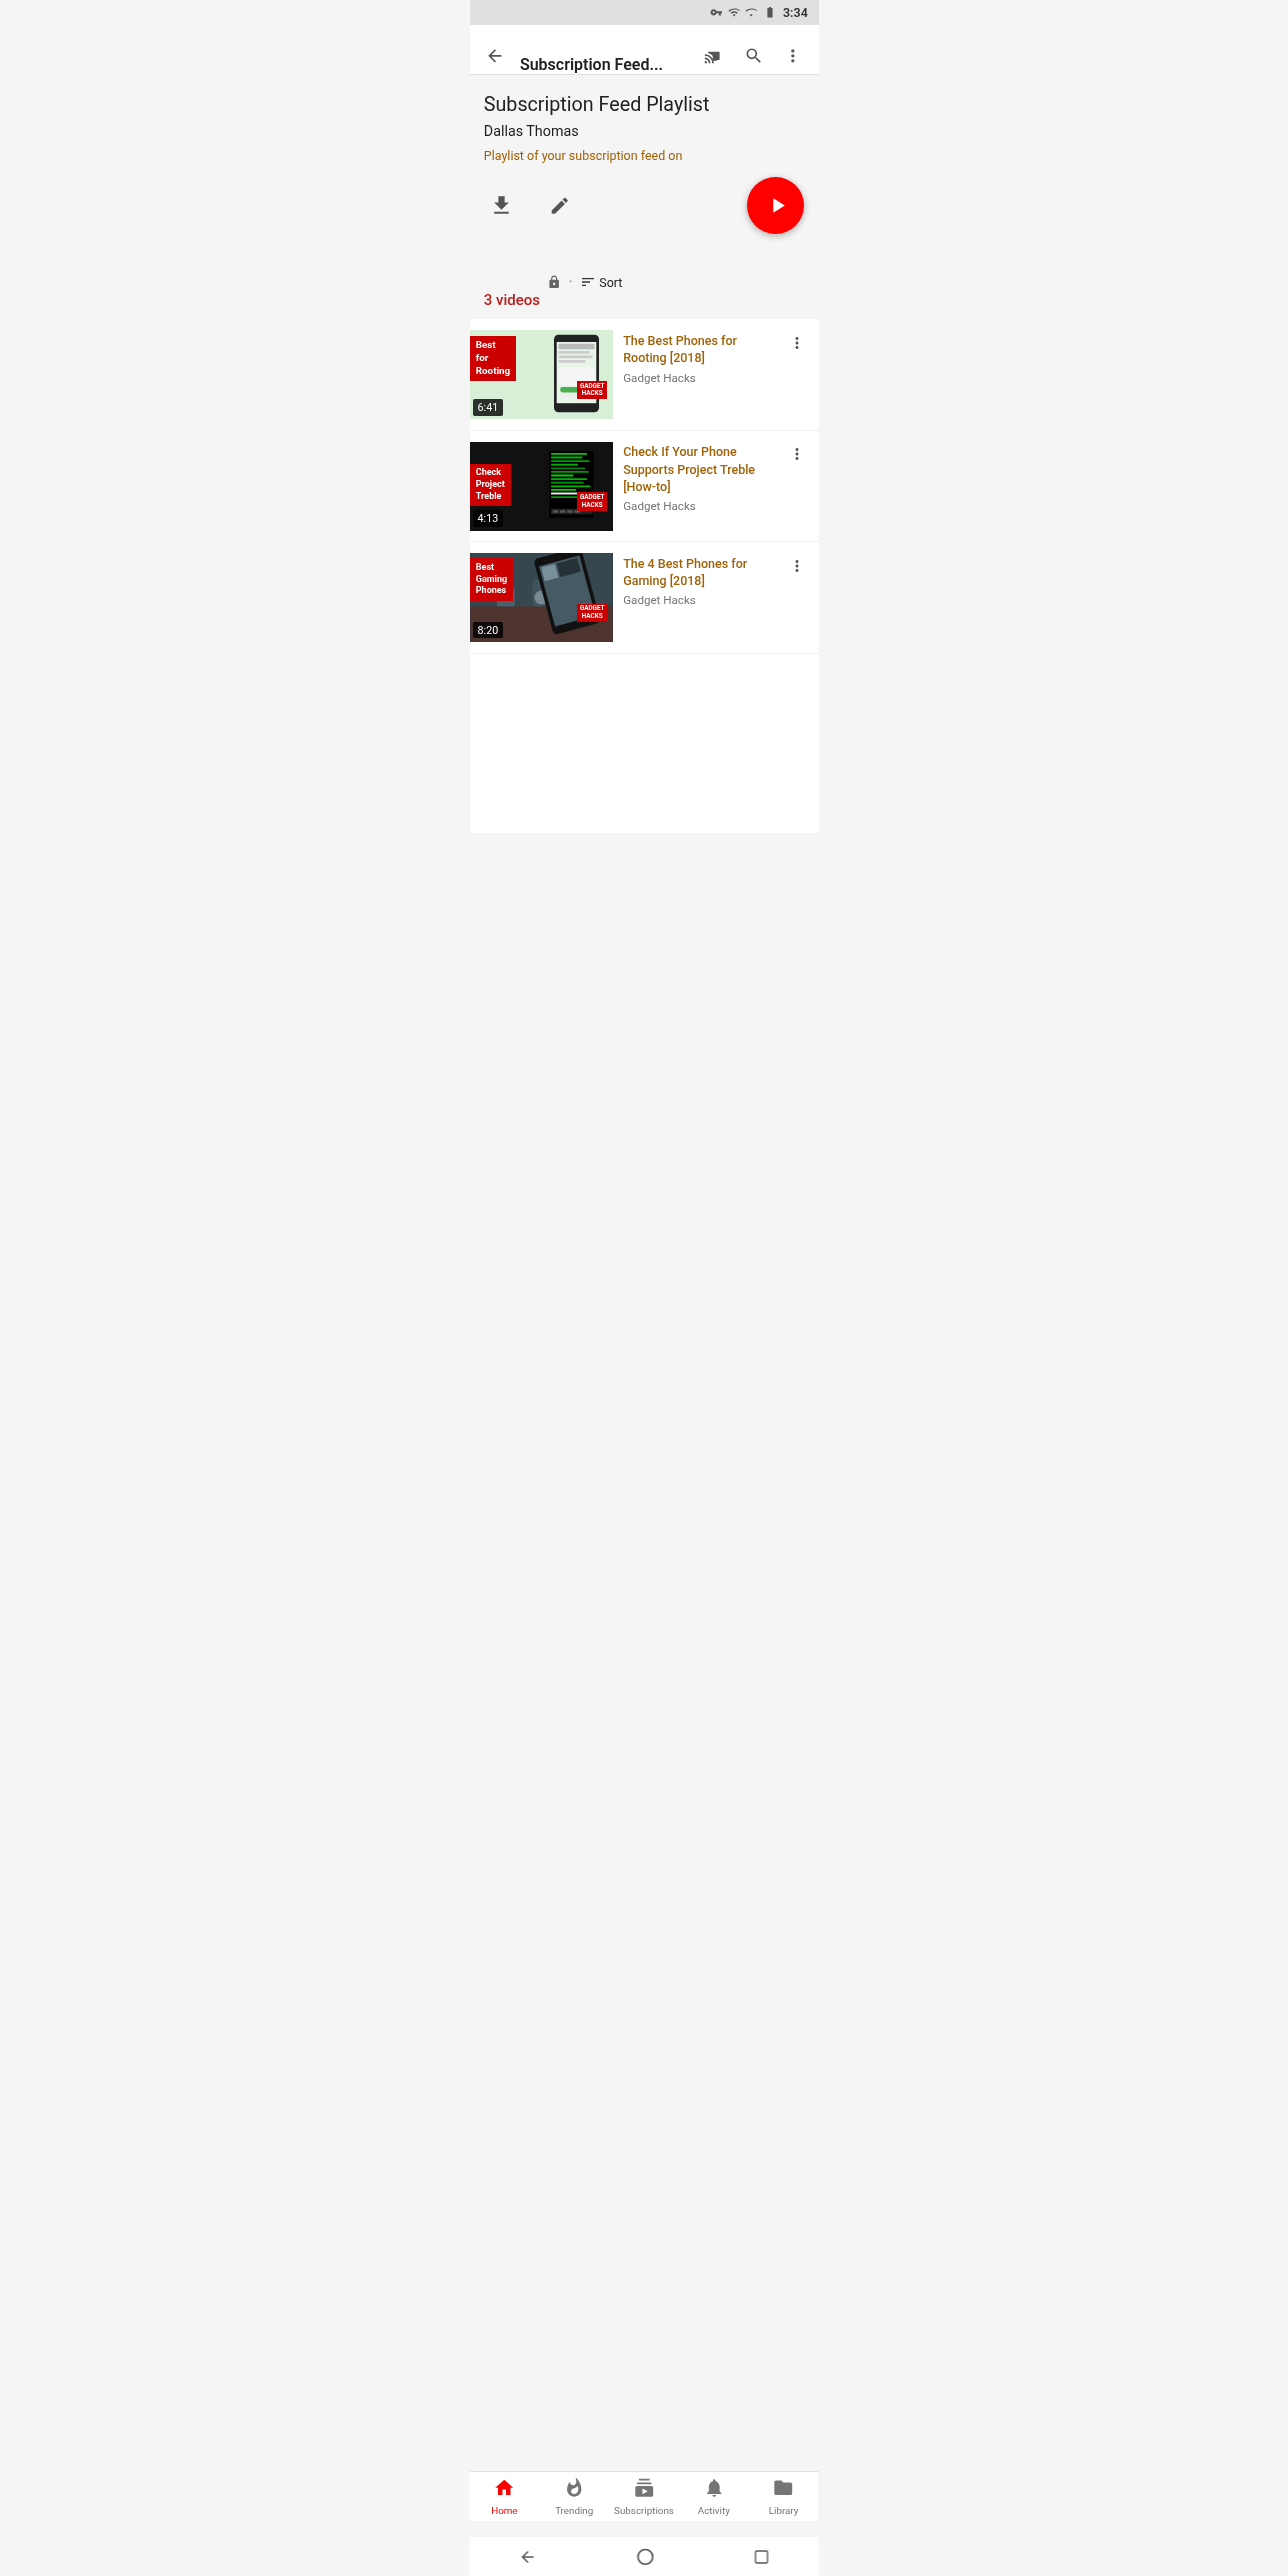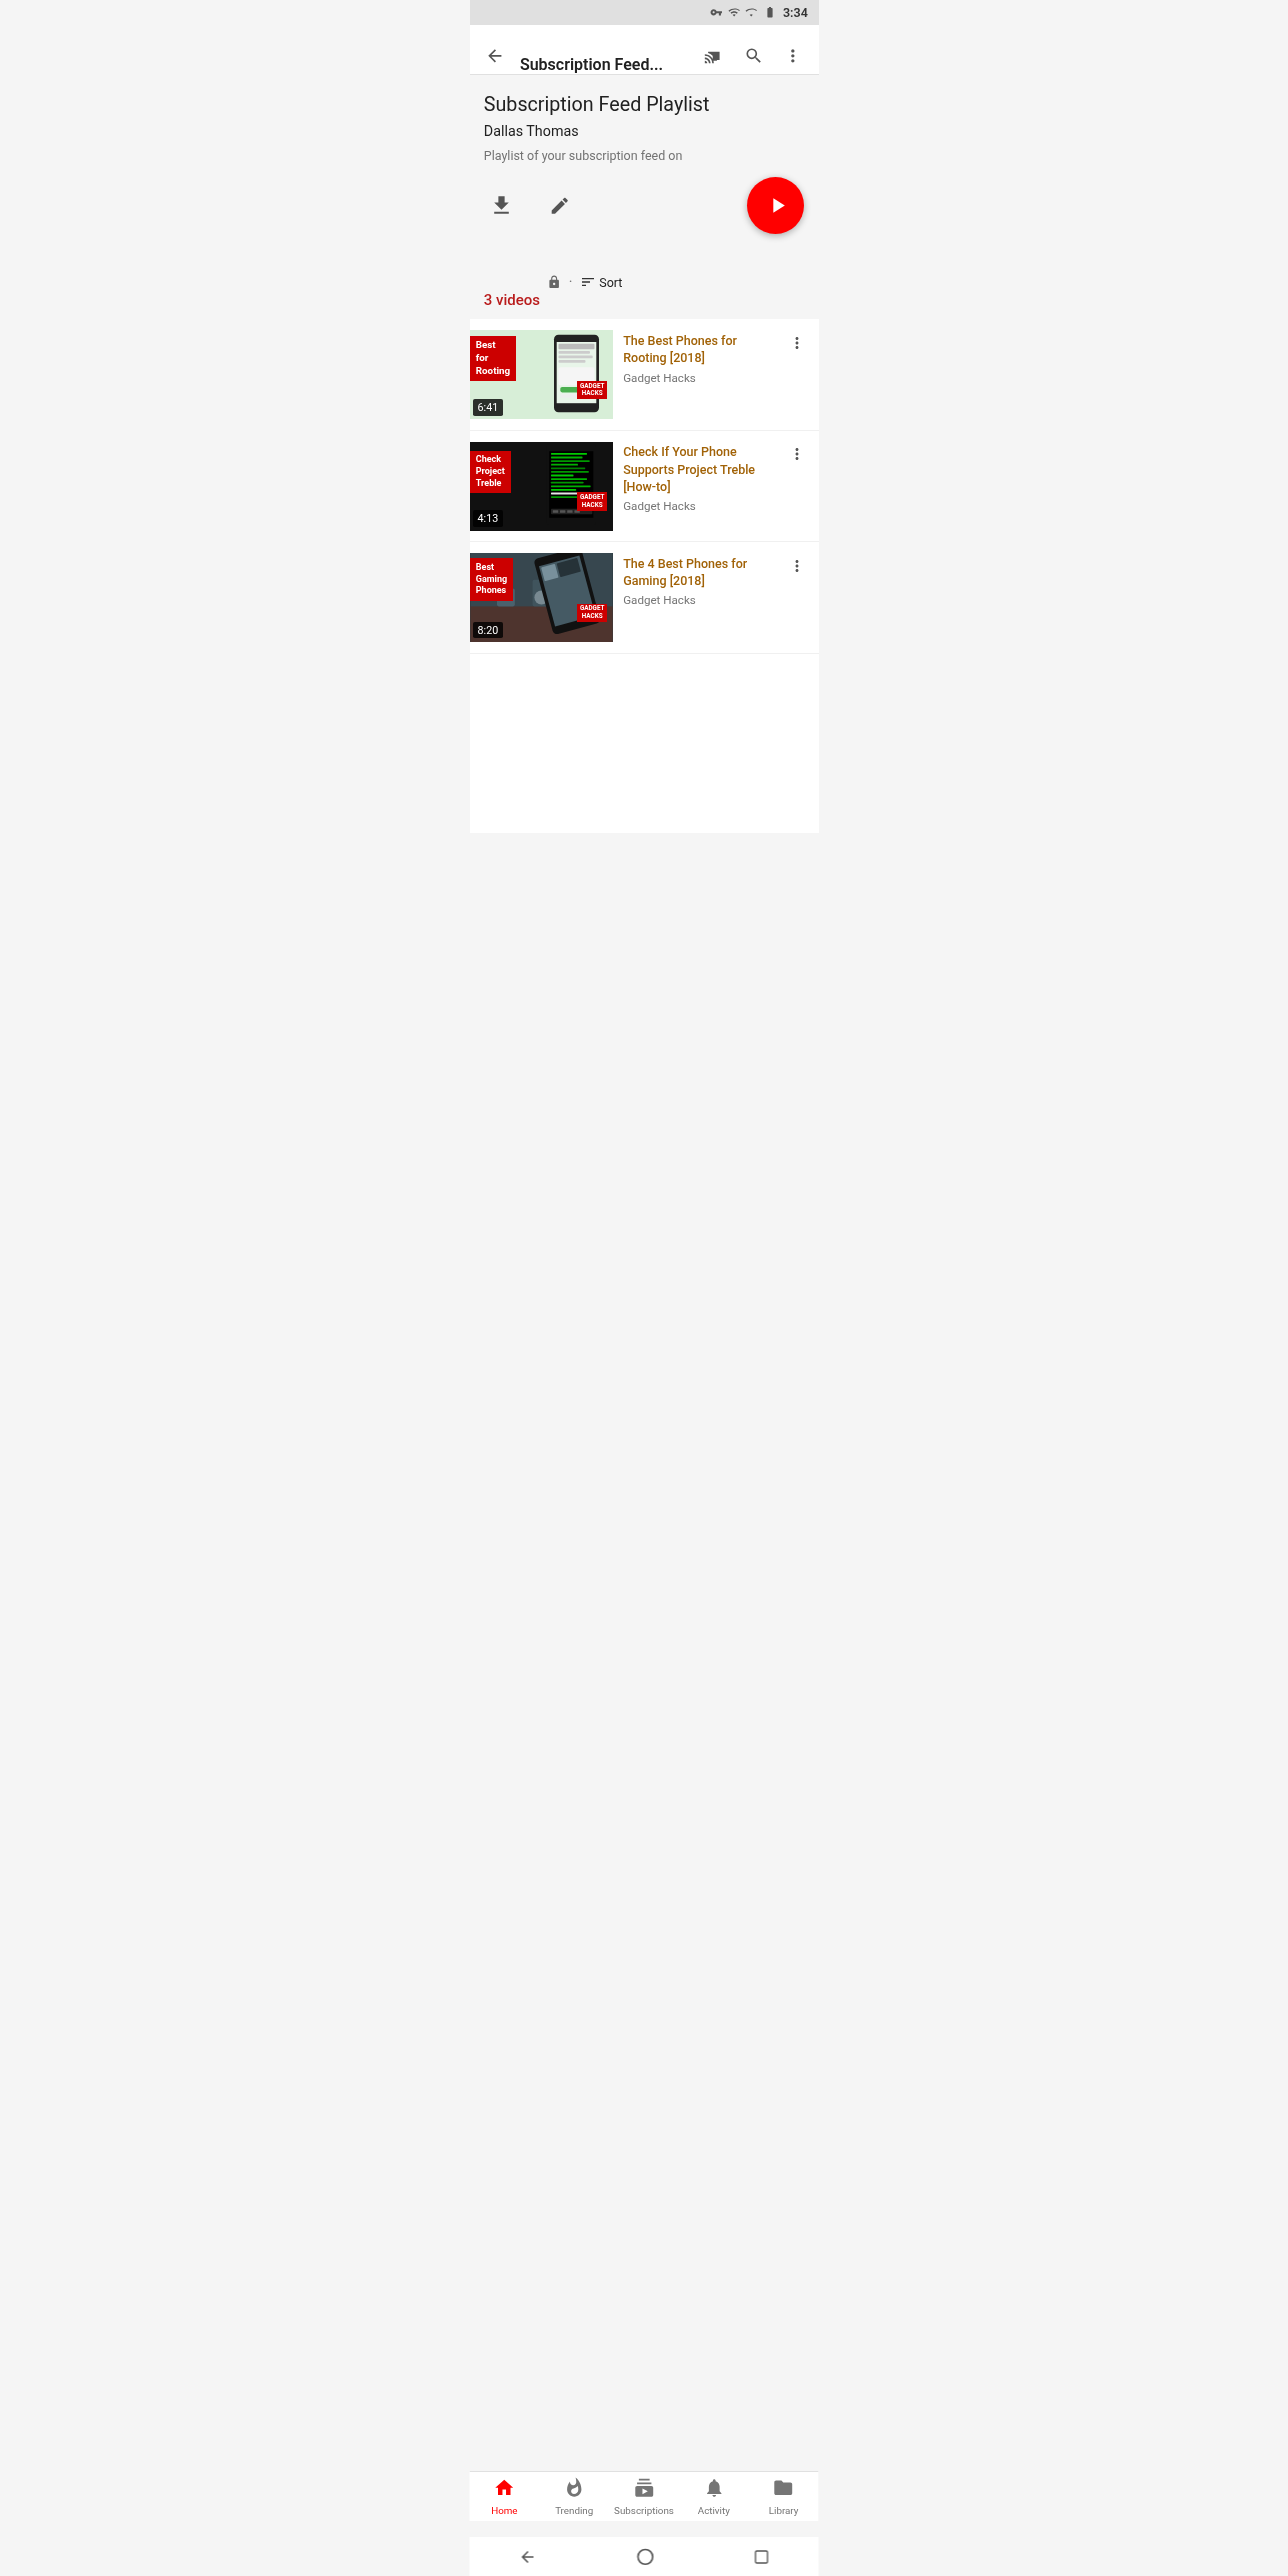--- a/index.html
+++ b/index.html
@@ -90,21 +90,21 @@
       color: #212121;
       margin-bottom: 7px;
     }
     .playlist-author {
       font-size: 14.3px;
       color: #212121;
       margin-bottom: 9px;
     }
     .playlist-desc {
       font-size: 12.5px;
-      color: #737373;
+      color: #a16207;
       margin-bottom: 14.3px;
     }
     .playlist-actions {
       display: flex;
       align-items: center;
       justify-content: space-between;
     }
     .playlist-action-buttons {
       display: flex;
       gap: 21.5px;
@@ -464,21 +464,21 @@
           <rect x="10" y="50" width="28" height="2" rx="0.5" fill="#0f0" opacity="0.8"></rect>
           <rect x="10" y="54" width="38" height="2" rx="0.5" fill="#fff" opacity="0.9"></rect>
           <rect x="10" y="58" width="45" height="2" rx="0.5" fill="#0f0" opacity="0.6"></rect>
 
           <rect x="10" y="72" width="46" height="6" rx="1" fill="#222"></rect>
           <rect x="12" y="73.5" width="6" height="3" rx="0.5" fill="#555"></rect>
           <rect x="20" y="73.5" width="6" height="3" rx="0.5" fill="#555"></rect>
           <rect x="28" y="73.5" width="6" height="3" rx="0.5" fill="#555"></rect>
           <rect x="36" y="73.5" width="6" height="3" rx="0.5" fill="#555"></rect>
         </svg>
-        <div class="thumb-label" style="font-size:9px;font-weight:700;background:#cc0000;color:#fff;position:absolute;top:9px;left:0;padding:3.6px 6.3px;line-height:1.3;">Check<br>Project<br>Treble</div>
+        <div class="thumb-label" style="font-size:9px;font-weight:700;background:#cc0000;color:#fff;position:absolute;top:22px;left:0;padding:3.6px 6.3px;line-height:1.3;">Check<br>Project<br>Treble</div>
         <div class="thumb-gadget-logo" style="position:absolute;bottom:19.7px;right:5.4px;background:#cc0000;color:#fff;font-size:6.3px;font-weight:700;padding:1.8px 2.7px;line-height:1.2;text-align:center;">GADGET<br>HACKS</div>
         <div class="duration-badge">4:13</div>
       </div>
     </div>
     <div class="video-info">
       <div class="video-title">Check If Your Phone Supports Project Treble [How-to]</div>
       <div class="video-channel">Gadget Hacks</div>
     </div>
     <div class="video-more">
       <svg width="18" height="18" viewBox="0 0 24 24" fill="#555">

